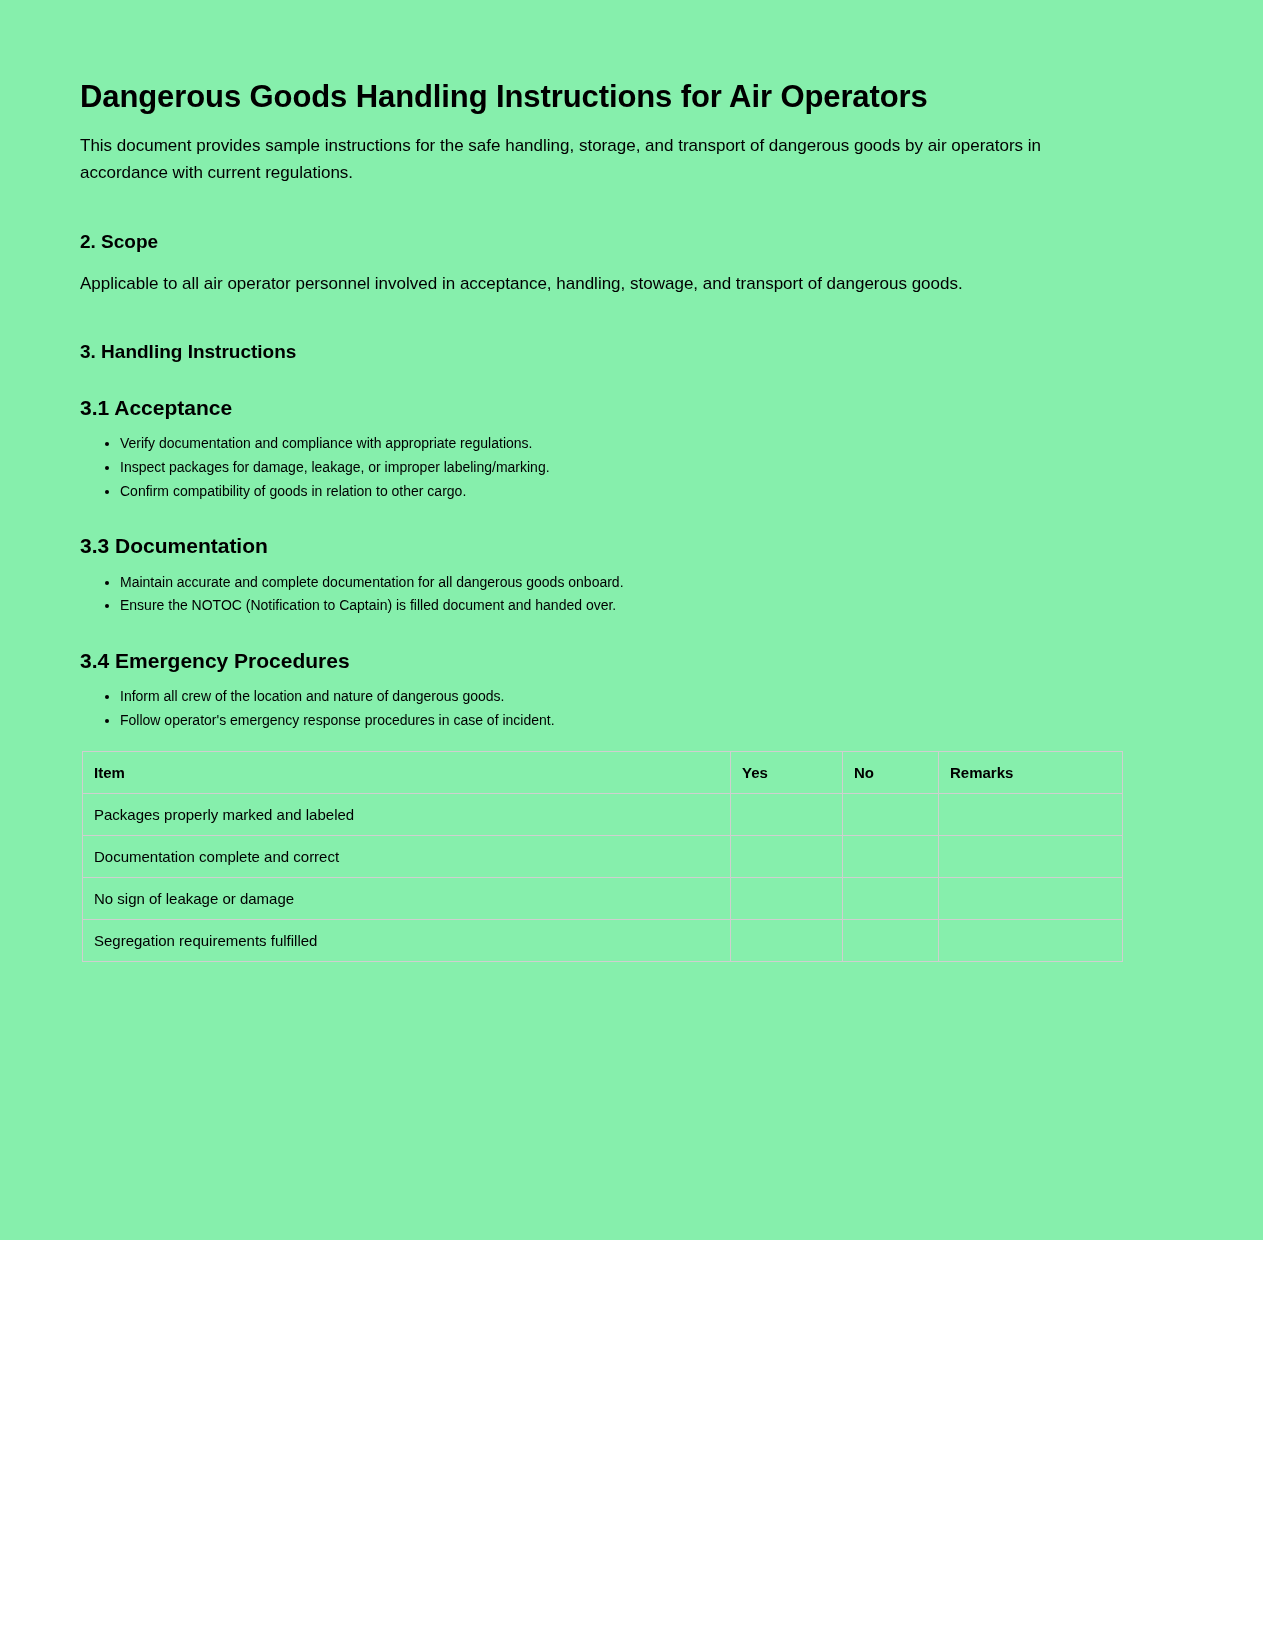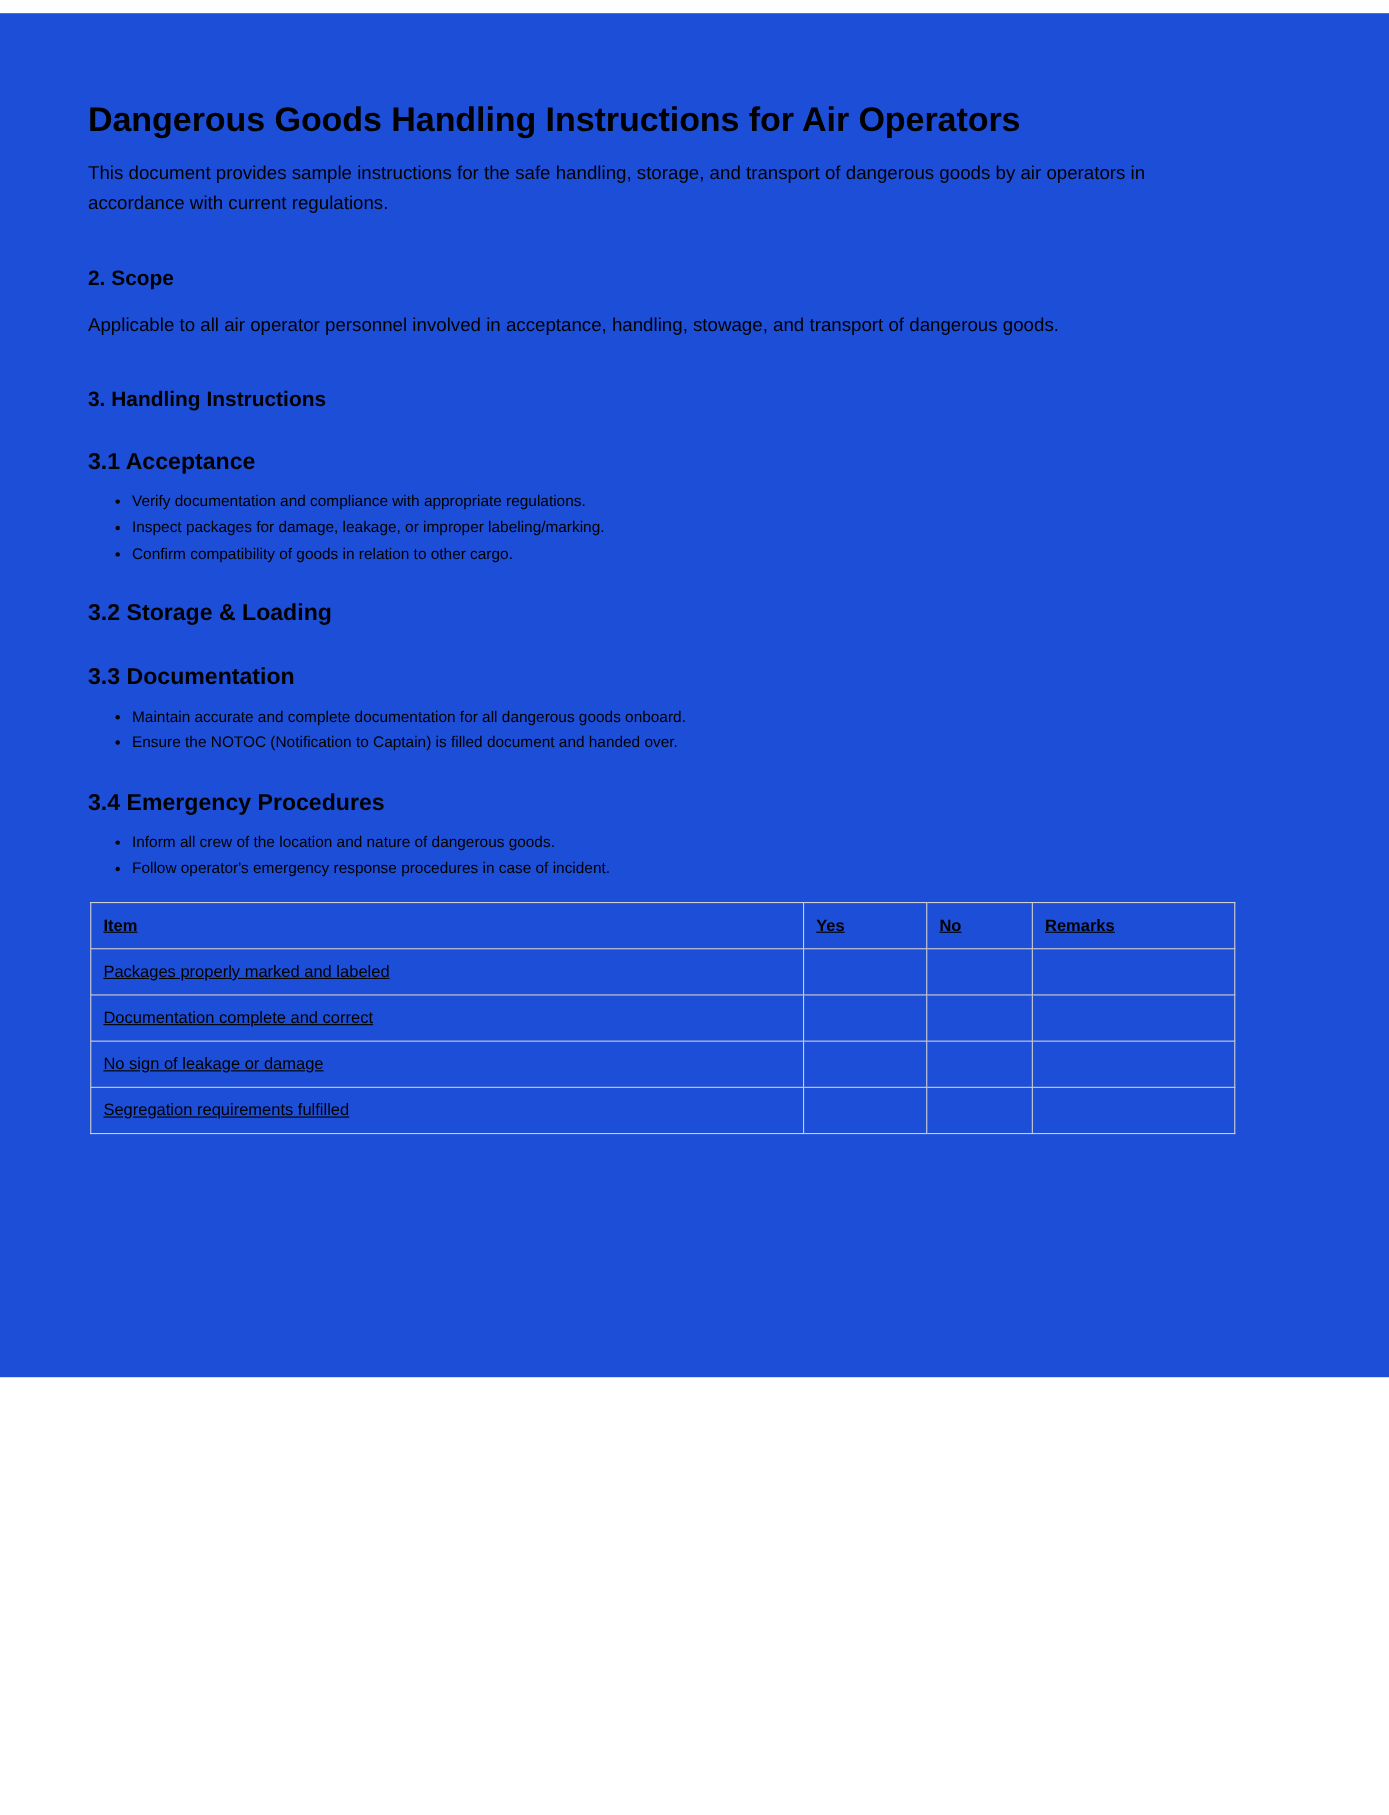--- a/index.html
+++ b/index.html
@@ -11,25 +11,25 @@
     width: 1263px;
     height: 1650px;
     font-family: "Liberation Sans", sans-serif;
     color: #000000;
     overflow: hidden;
     position: relative;
   }
   .page {
     position: absolute;
     left: 0;
-    top: 12px;
+    top: 0;
     width: 1263px;
     height: 1240px;
     overflow: hidden;
-    background: #1d4ed8;
+    background: #86efac;
   }
   .content {
     padding: 78px 80px 0 80px;
     box-sizing: border-box;
   }
   h1.doc-title {
     font-size: 31px;
     font-weight: bold;
     line-height: 1.22;
     margin: 0 0 0 0;
@@ -83,21 +83,20 @@
   table.doc-table th,
   table.doc-table td {
     border: 1px solid #cfcfcf;
     text-align: left;
     font-size: 15px;
     line-height: 1.4;
     padding: 10px 11px;
     color: #000;
     vertical-align: middle;
     height: 14px;
-    text-decoration: underline;
   }
   table.doc-table th {
     font-weight: bold;
   }
   table.checklist-table col.c-item { width: 648px; }
   table.checklist-table col.c-yes  { width: 112px; }
   table.checklist-table col.c-no   { width: 96px; }
   table.checklist-table col.c-rem  { width: 184px; }
 </style>
 </head>
@@ -115,21 +114,20 @@
 
     <h2 class="section-heading">3. Handling Instructions</h2>
 
     <h3 class="sub-heading">3.1 Acceptance</h3>
     <ul class="bullets">
       <li>Verify documentation and compliance with appropriate regulations.</li>
       <li>Inspect packages for damage, leakage, or improper labeling/marking.</li>
       <li>Confirm compatibility of goods in relation to other cargo.</li>
     </ul>
 
-    <h3 class="sub-heading">3.2 Storage &amp; Loading</h3>
 
     <h3 class="sub-heading">3.3 Documentation</h3>
     <ul class="bullets">
       <li>Maintain accurate and complete documentation for all dangerous goods onboard.</li>
       <li>Ensure the NOTOC (Notification to Captain) is filled document and handed over.</li>
     </ul>
 
     <h3 class="sub-heading">3.4 Emergency Procedures</h3>
     <ul class="bullets">
       <li>Inform all crew of the location and nature of dangerous goods.</li>

